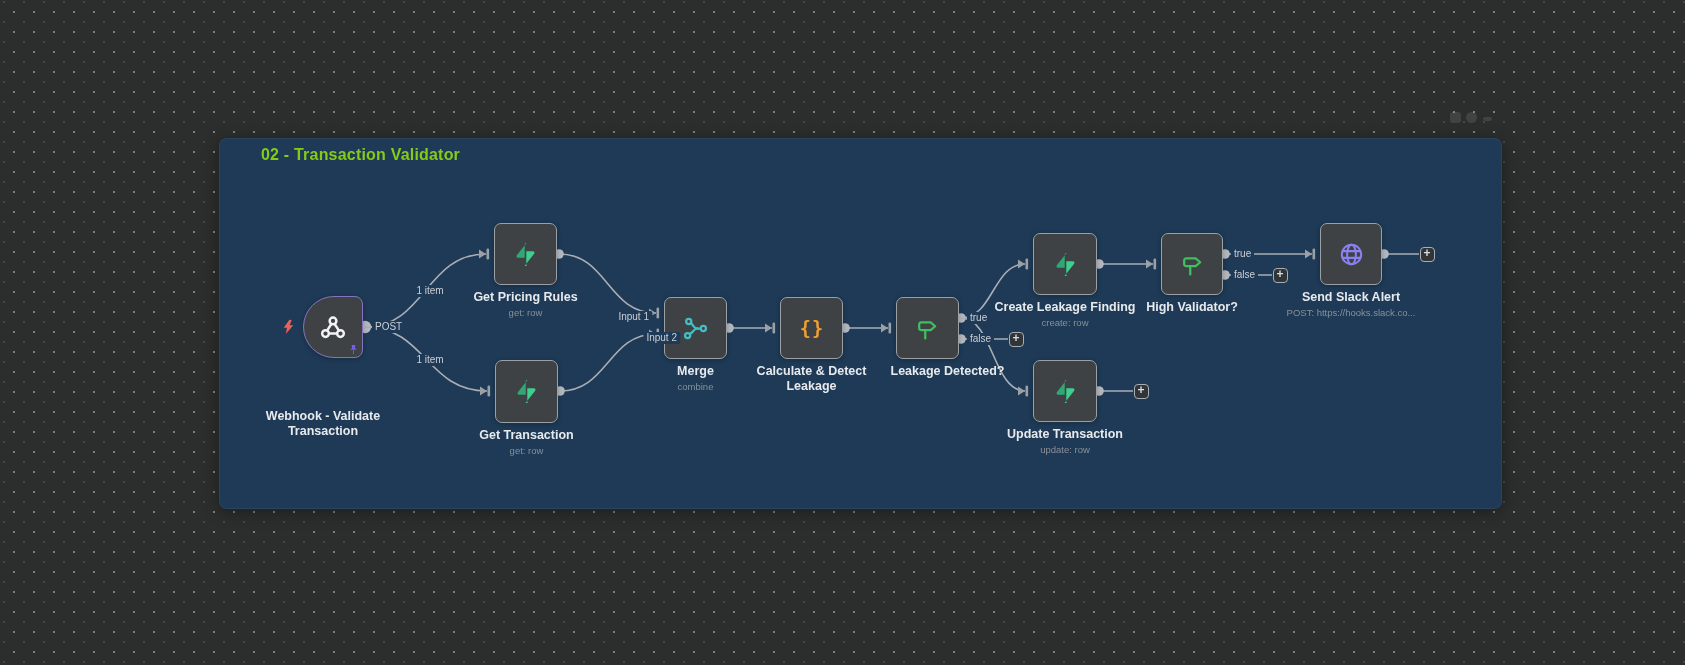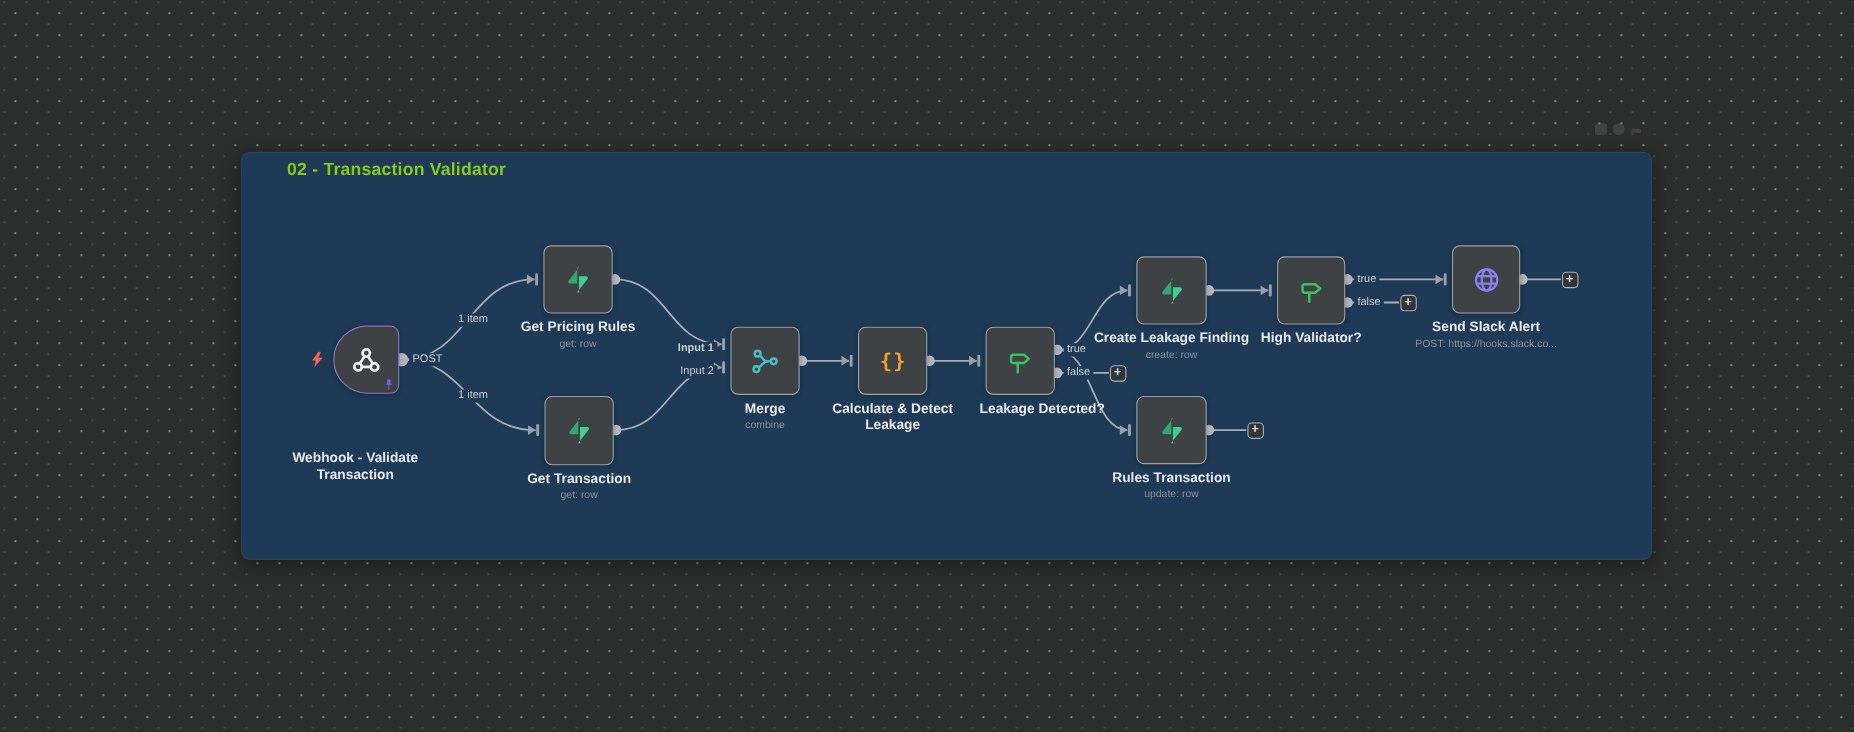--- a/index.html
+++ b/index.html
@@ -249,40 +249,40 @@
         </div>
       </div>
       <div class="node-caption" style="left: 955px; top: 300px; z-index: 3;">
         <div class="node-title">
           <div>Create Leakage Finding</div>
         </div>
         <div class="node-subtitle">create: row</div>
       </div>
       <div class="node-caption" style="left: 955px; top: 427px; z-index: 3;">
         <div class="node-title">
-          <div>Rules Transaction</div>
+          <div>Update Transaction</div>
         </div>
         <div class="node-subtitle">update: row</div>
       </div>
       <div class="node-caption" style="left: 1082px; top: 300px; z-index: 3;">
         <div class="node-title">
           <div>High Validator?</div>
         </div>
       </div>
       <div class="node-caption" style="left: 1241px; top: 290px; z-index: 3;">
         <div class="node-title">
           <div>Send Slack Alert</div>
         </div>
         <div class="node-subtitle">POST: https://hooks.slack.co...</div>
       </div>
       <div class="wire-label" style="left: 372px; top: 327px; transform: translate(0px, -50%); text-align: right;">POST</div>
       <div class="wire-label" style="left: 430px; top: 291px; transform: translate(-50%, -50%);">1 item</div>
       <div class="wire-label" style="left: 430px; top: 360px; transform: translate(-50%, -50%);">1 item</div>
-      <div class="wire-label" style="left: 652px; top: 317px; transform: translate(-100%, -50%); font-weight: bold;">Input 1</div>
-      <div class="wire-label" style="left: 652px; top: 338px; transform: translate(-100%, -50%);">Input 2</div>
+      <div class="wire-label" style="left: 652px; top: 317px; transform: translate(-100%, -50%);">Input 1</div>
+      <div class="wire-label" style="left: 680px; top: 338px; transform: translate(-100%, -50%);">Input 2</div>
       <div class="wire-label" style="left: 967px; top: 318px; transform: translate(0px, -50%);">true</div>
       <div class="wire-label" style="left: 967px; top: 339px; transform: translate(0px, -50%);">false</div>
       <div class="wire-label" style="left: 1231px; top: 254px; transform: translate(0px, -50%);">true</div>
       <div class="wire-label" style="left: 1231px; top: 275px; transform: translate(0px, -50%);">false</div>
       <div class="plus-btn" style="left: 1008.5px; top: 331.5px;">+</div>
       <div class="plus-btn" style="left: 1133.5px; top: 383.5px;">+</div>
       <div class="plus-btn" style="left: 1272.5px; top: 267.5px;">+</div>
       <div class="plus-btn" style="left: 1419.5px; top: 246.5px;">+</div>
     </div>
   <div id="ghosts">

